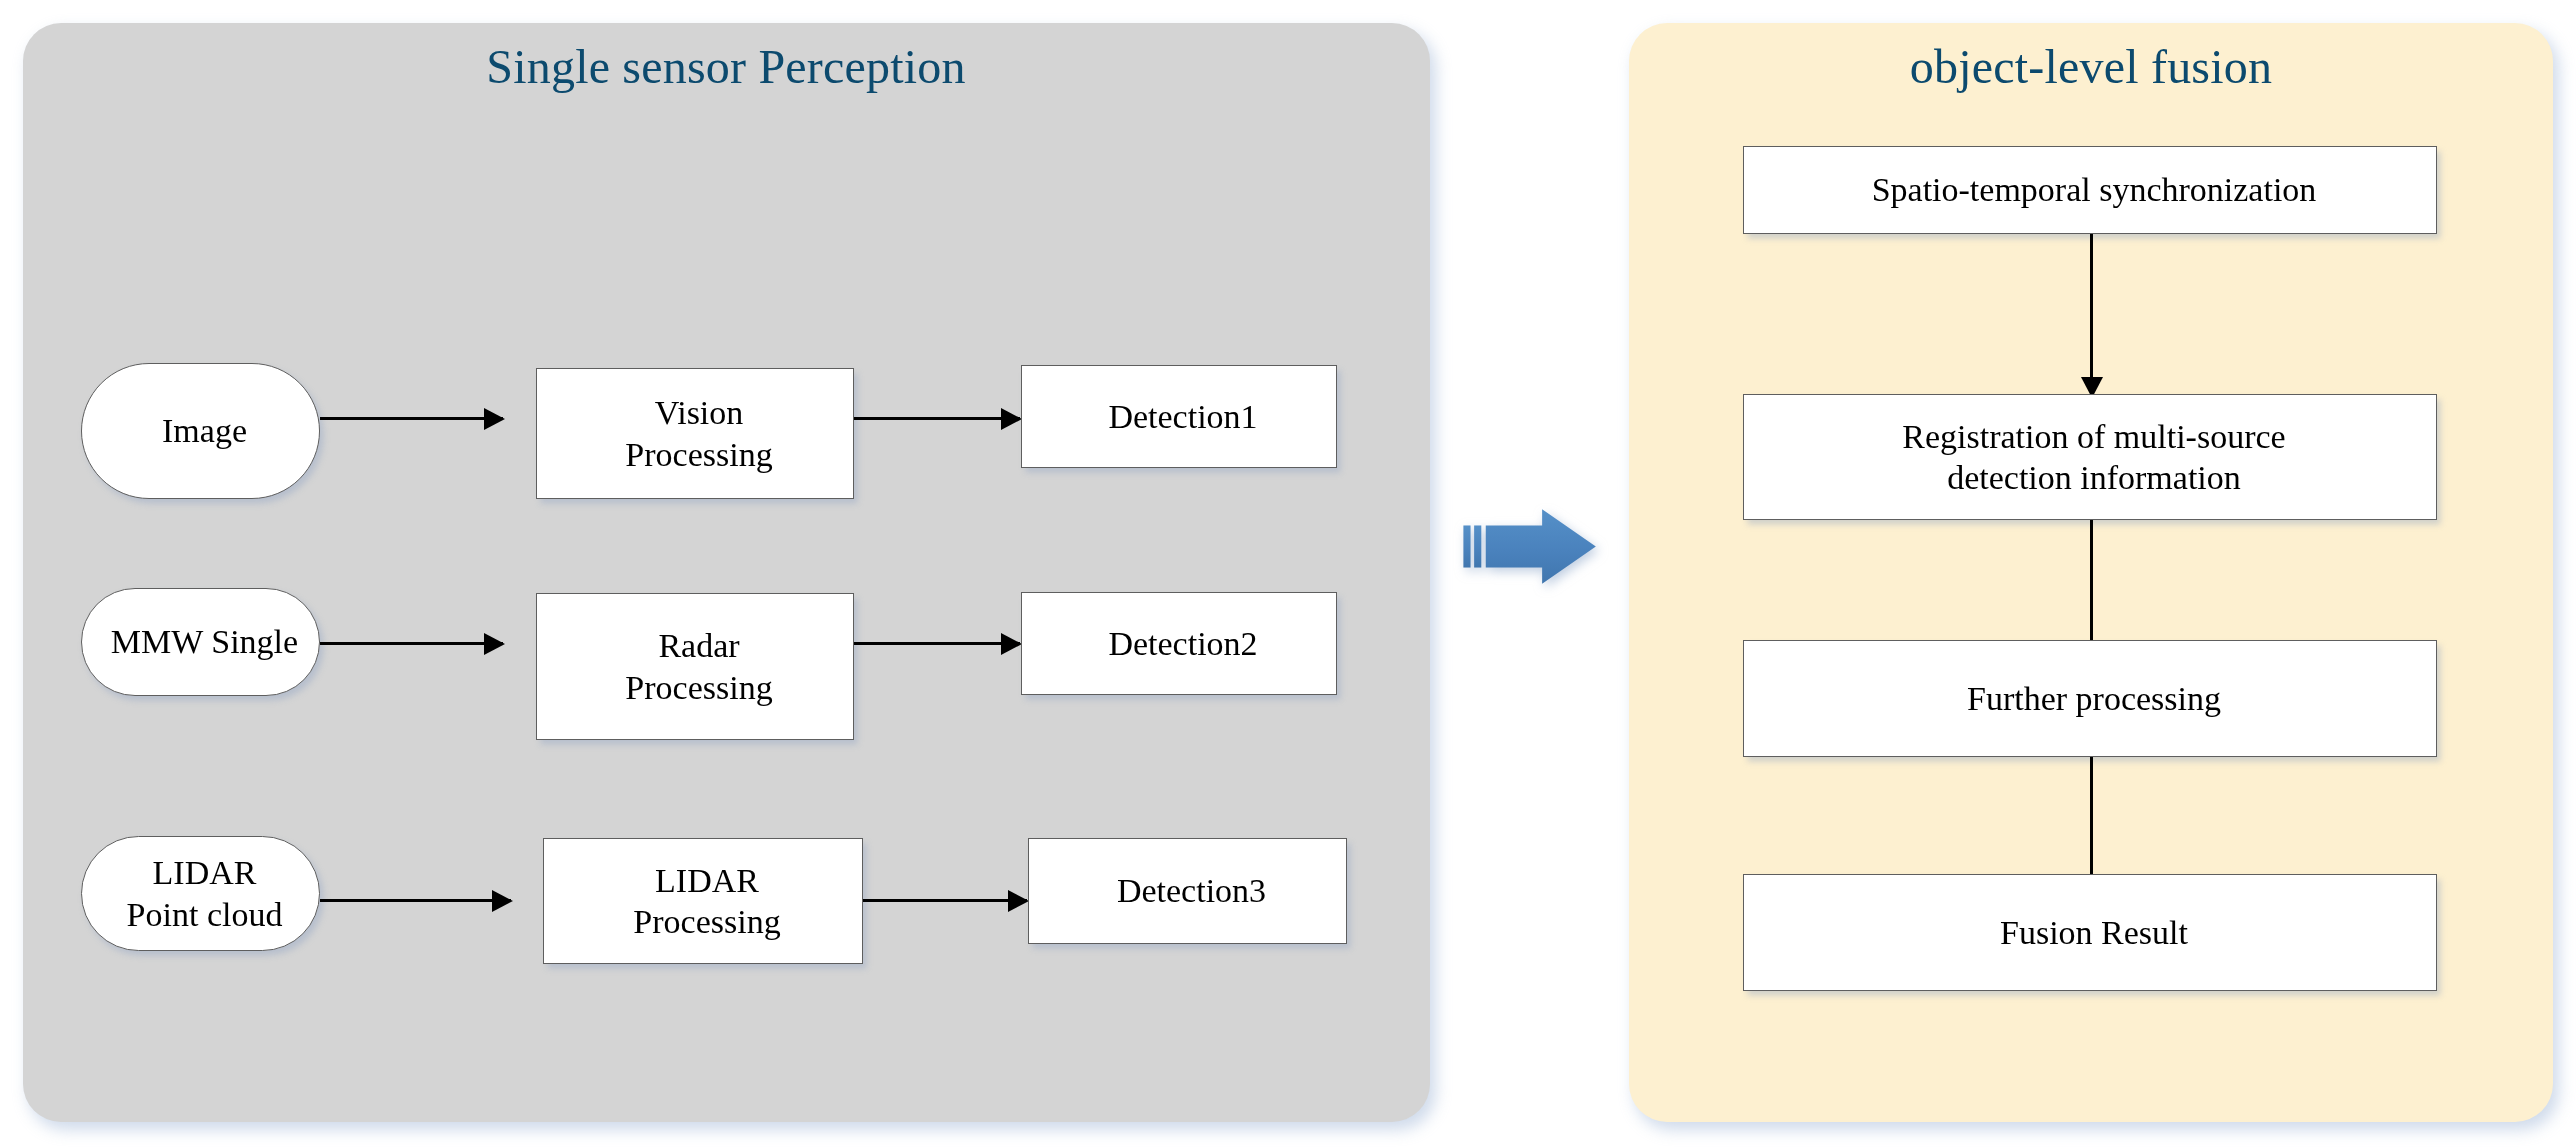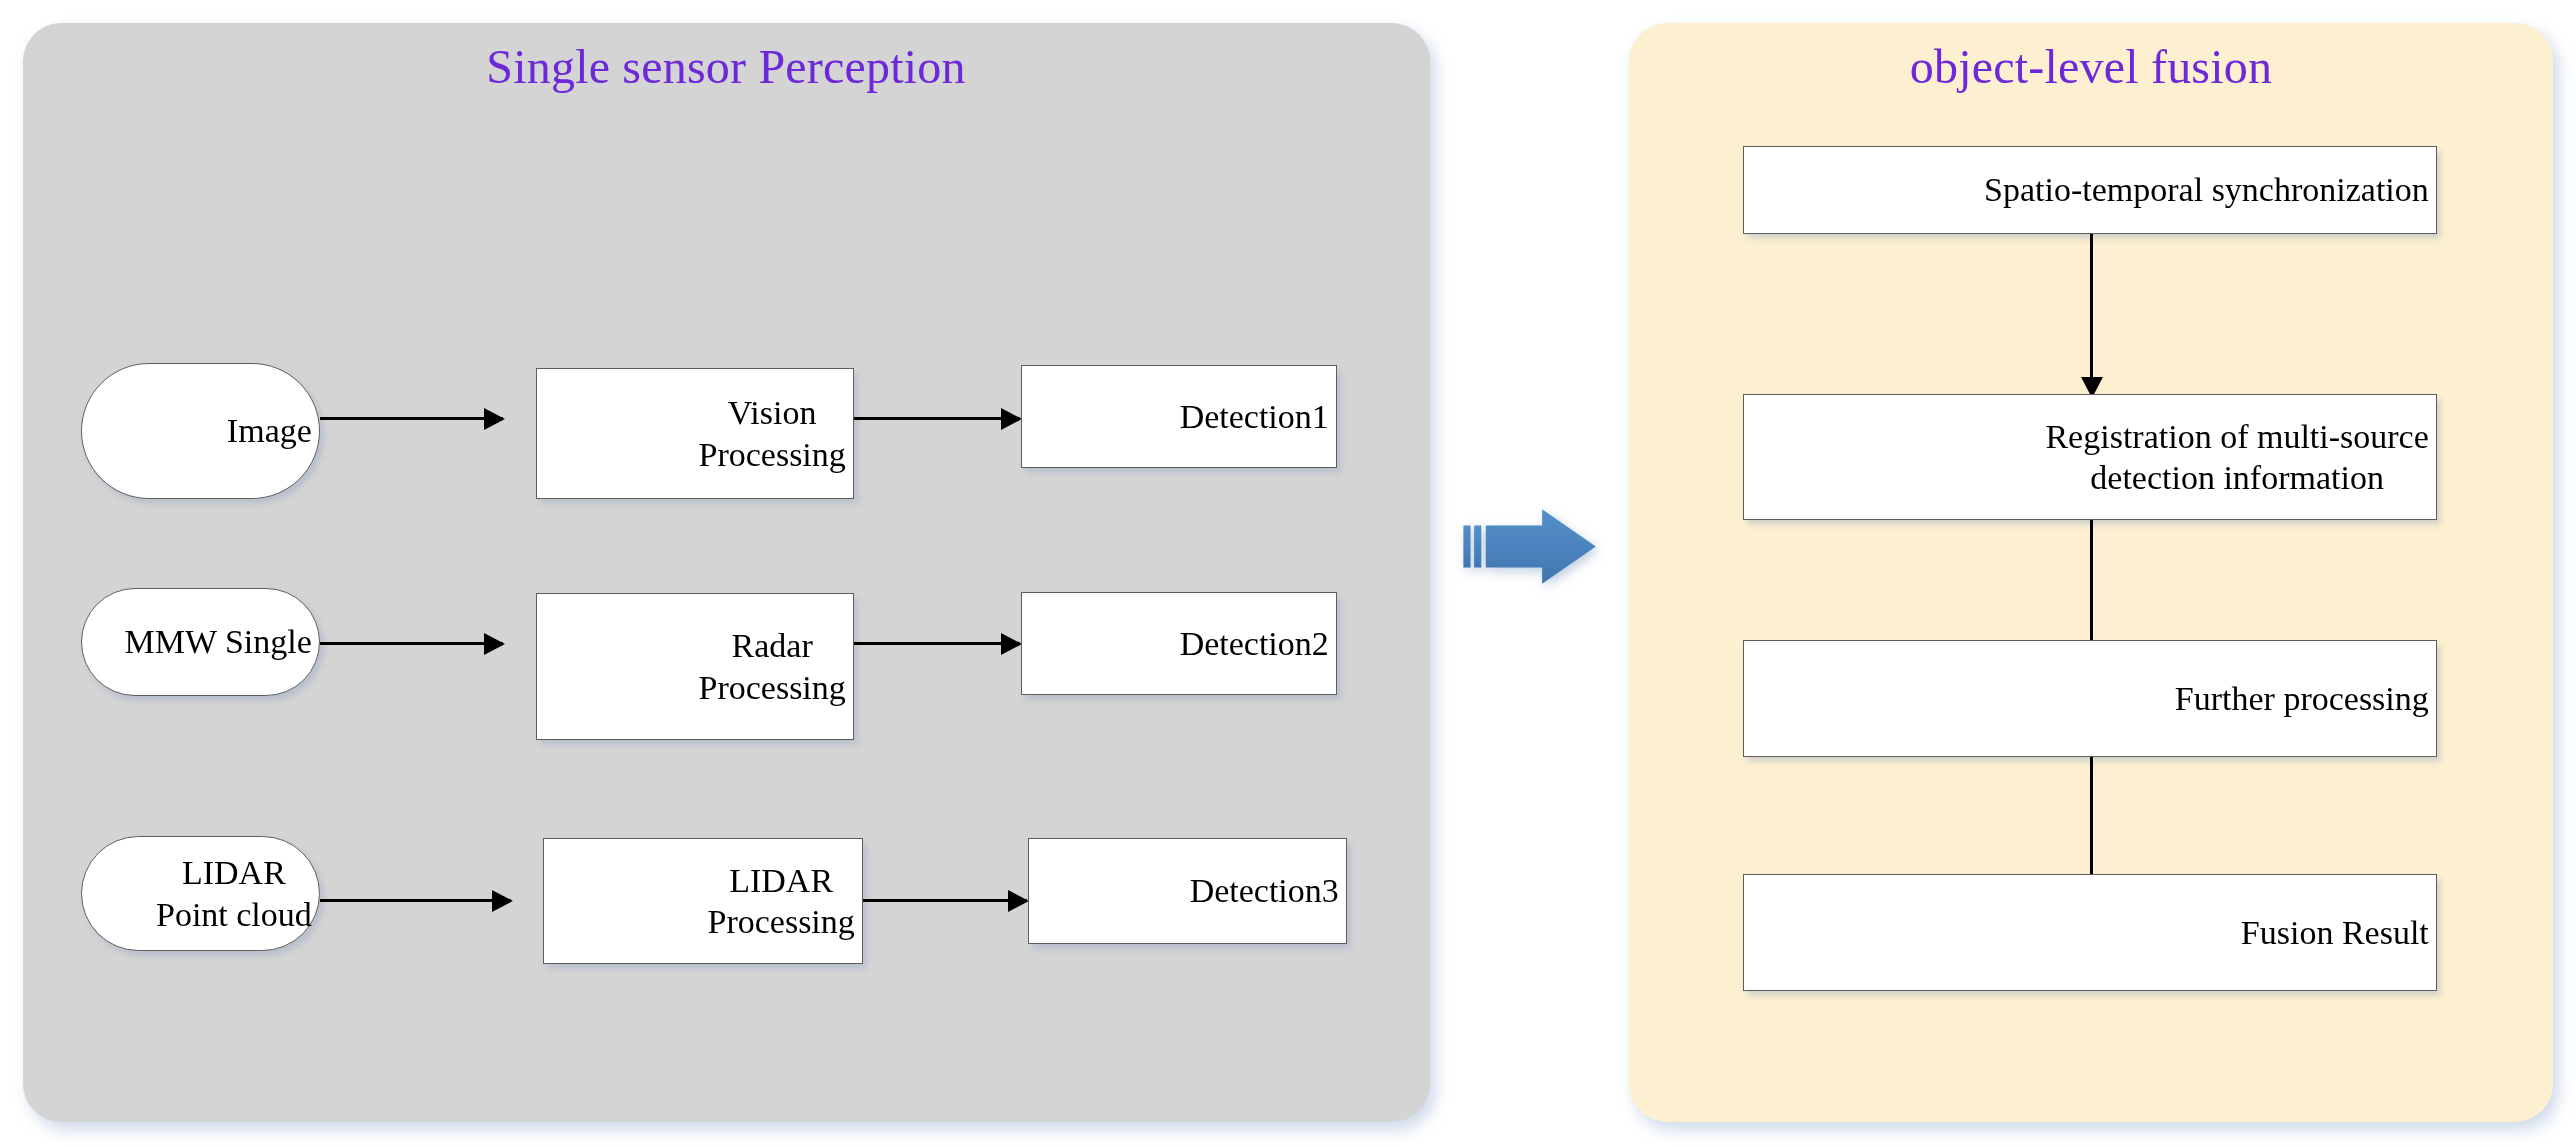--- a/index.html
+++ b/index.html
@@ -36,35 +36,35 @@
     background: #FDF0D0;
   }
 
   .panel-title {
     position: absolute;
     left: 0;
     width: 100%;
     text-align: center;
     font-size: 48px;
     line-height: 1.1;
-    color: #6d28d9;
+    color: #0c4a6e;
     letter-spacing: 0.2px;
   }
   #panel-left  .panel-title { top: 18px; }
   #panel-right .panel-title { top: 18px; }
 
   
   .node {
     position: absolute;
     background: #FFFFFF;
     border: 1.8px solid #5E5E5E;
     box-sizing: border-box;
     display: flex;
     align-items: center;
-    justify-content: flex-end;
+    justify-content: center;
     text-align: center;
     color: #000000;
     font-size: 34px;
     line-height: 1.22;
     box-shadow: 3.6px 4.5px 6.3px rgba(140,160,195,0.40);
     padding-left: 8px;
   }
   .node.stadium {
     border-radius: 898px;
     border-width: 1.8px;

